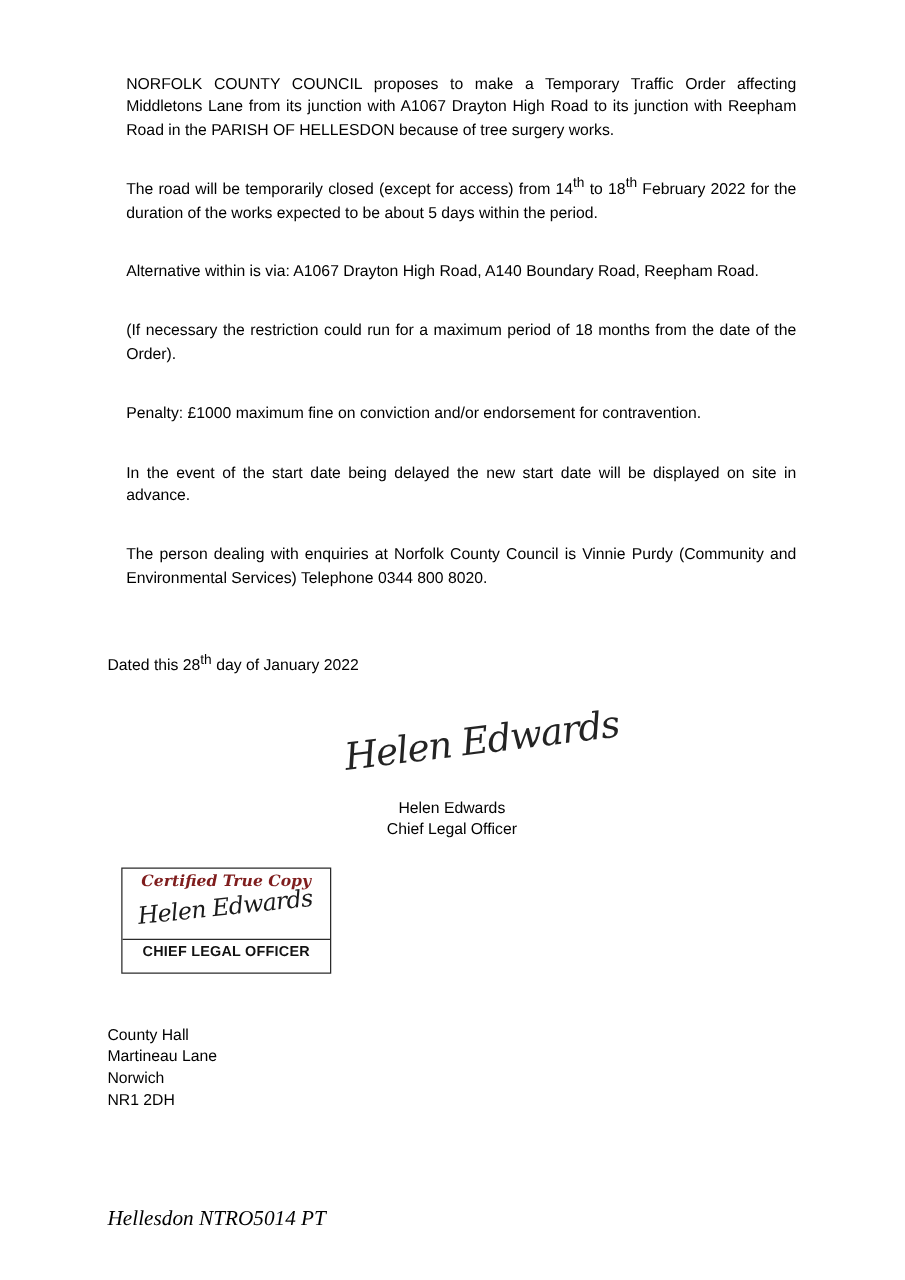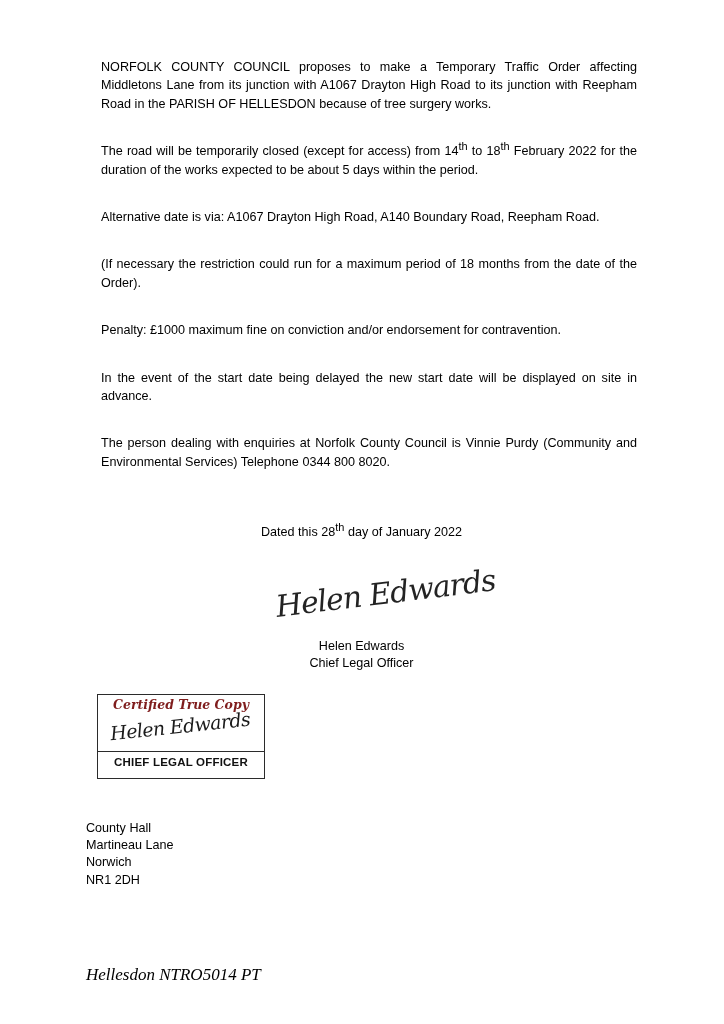--- a/index.html
+++ b/index.html
@@ -37,21 +37,21 @@
   }
   .gap-lg { height: 29px; }
   sup {
     font-size: 11px;
     vertical-align: super;
     line-height: 0;
   }
   .dated {
     font-size: 12.6px;
     line-height: 18.4px;
-    text-align: center;
+    text-align: left;
   }
   
   .sig-area {
     position: absolute;
     left: 86px;
     top: 570px;
     width: 551px;
     height: 110px;
   }
   .signature {
@@ -168,21 +168,21 @@
   <div class="content">
 
     <p class="para">NORFOLK COUNTY COUNCIL proposes to make a Temporary Traffic Order affecting Middletons Lane from its junction with A1067 Drayton High Road to its junction with Reepham Road in the PARISH OF HELLESDON because of tree surgery works.</p>
 
     <div class="gap-lg"></div>
 
     <p class="para"><span>The road will be temporarily closed (except for access) from 14</span><sup>th</sup><span> to 18</span><sup>th</sup><span> February 2022 for the duration of the works expected to be about 5 days within the period.</span></p>
 
     <div class="gap-lg"></div>
 
-    <p class="para">Alternative date is via: A1067 Drayton High Road, A140 Boundary Road, Reepham Road.</p>
+    <p class="para">Alternative within is via: A1067 Drayton High Road, A140 Boundary Road, Reepham Road.</p>
 
     <div class="gap-lg"></div>
 
     <p class="para">(If necessary the restriction could run for a maximum period of 18 months from the date of the Order).</p>
 
     <div class="gap-lg"></div>
 
     <p class="para">Penalty: £1000 maximum fine on conviction and/or endorsement for contravention.</p>
 
     <div class="gap-lg"></div>

